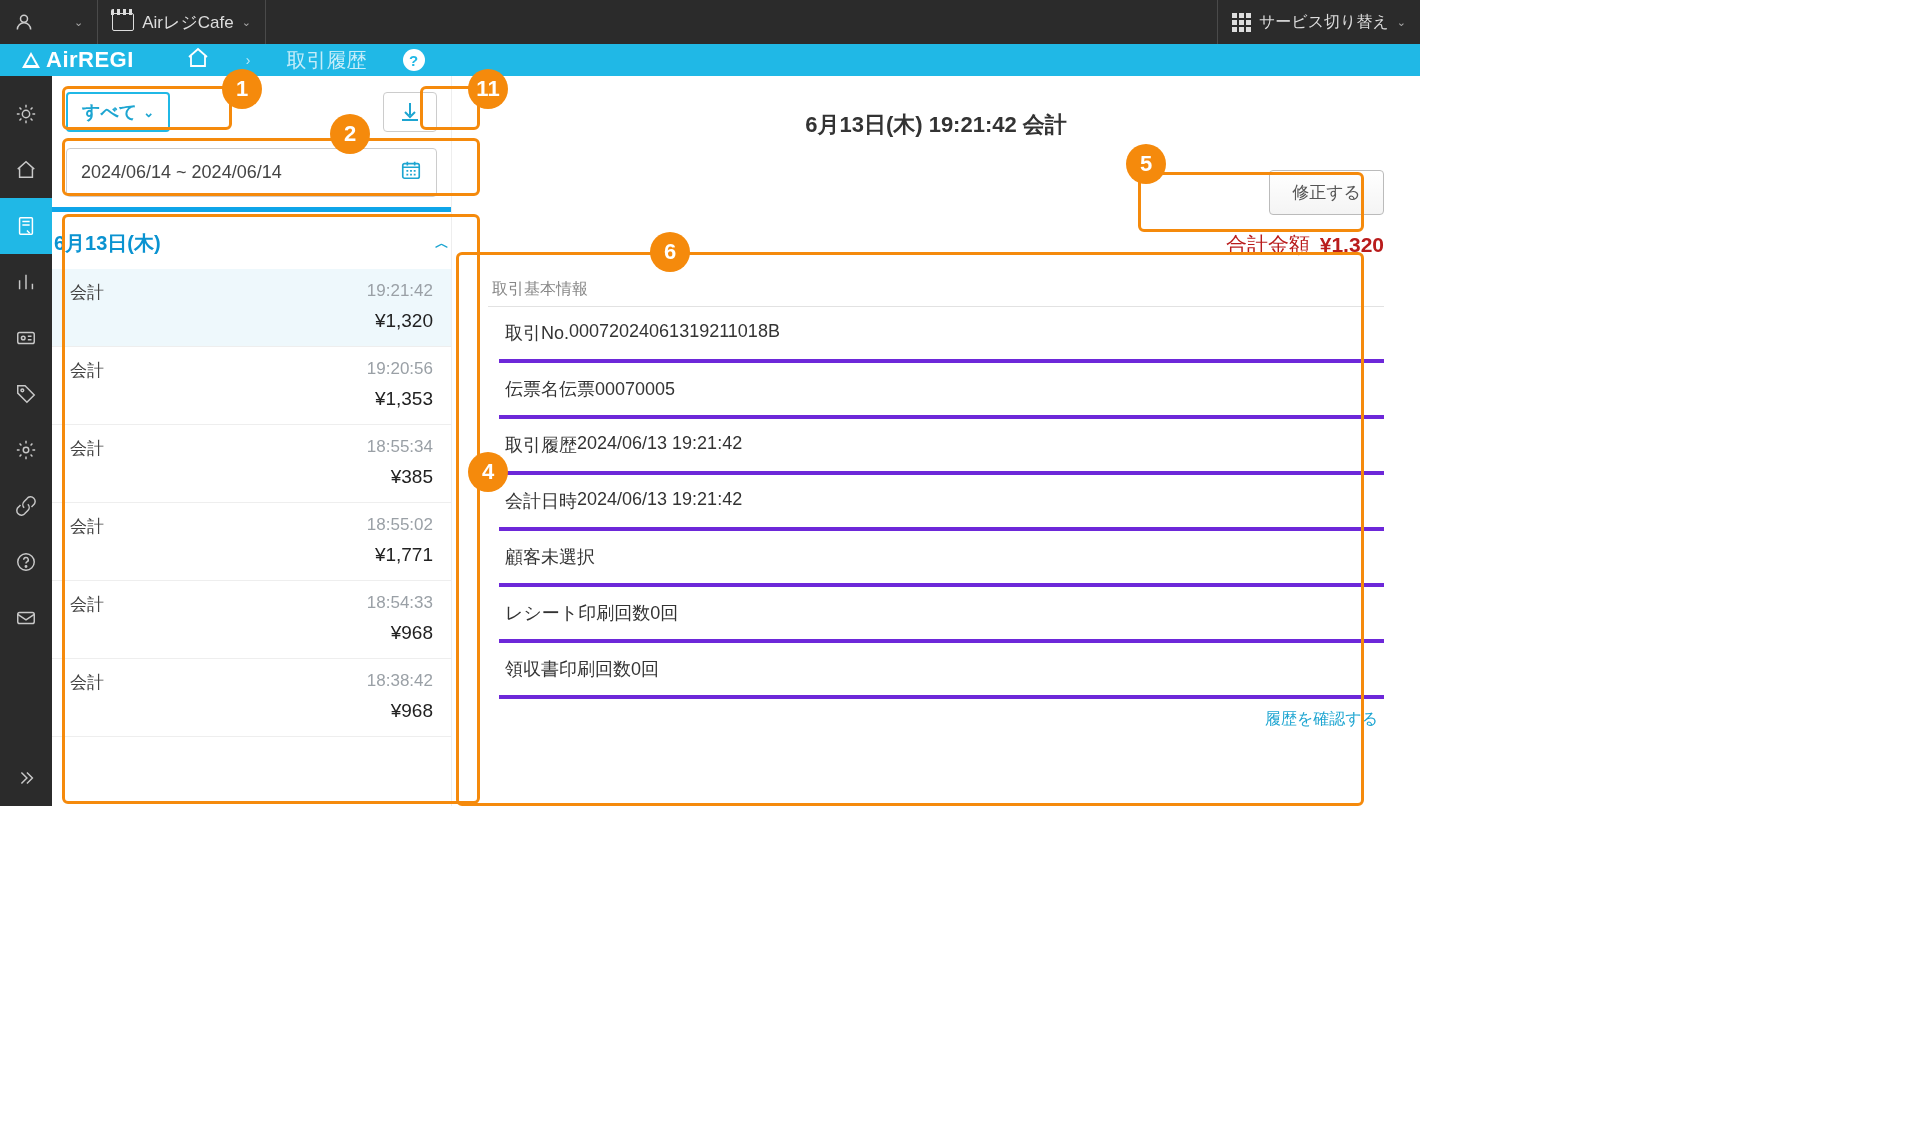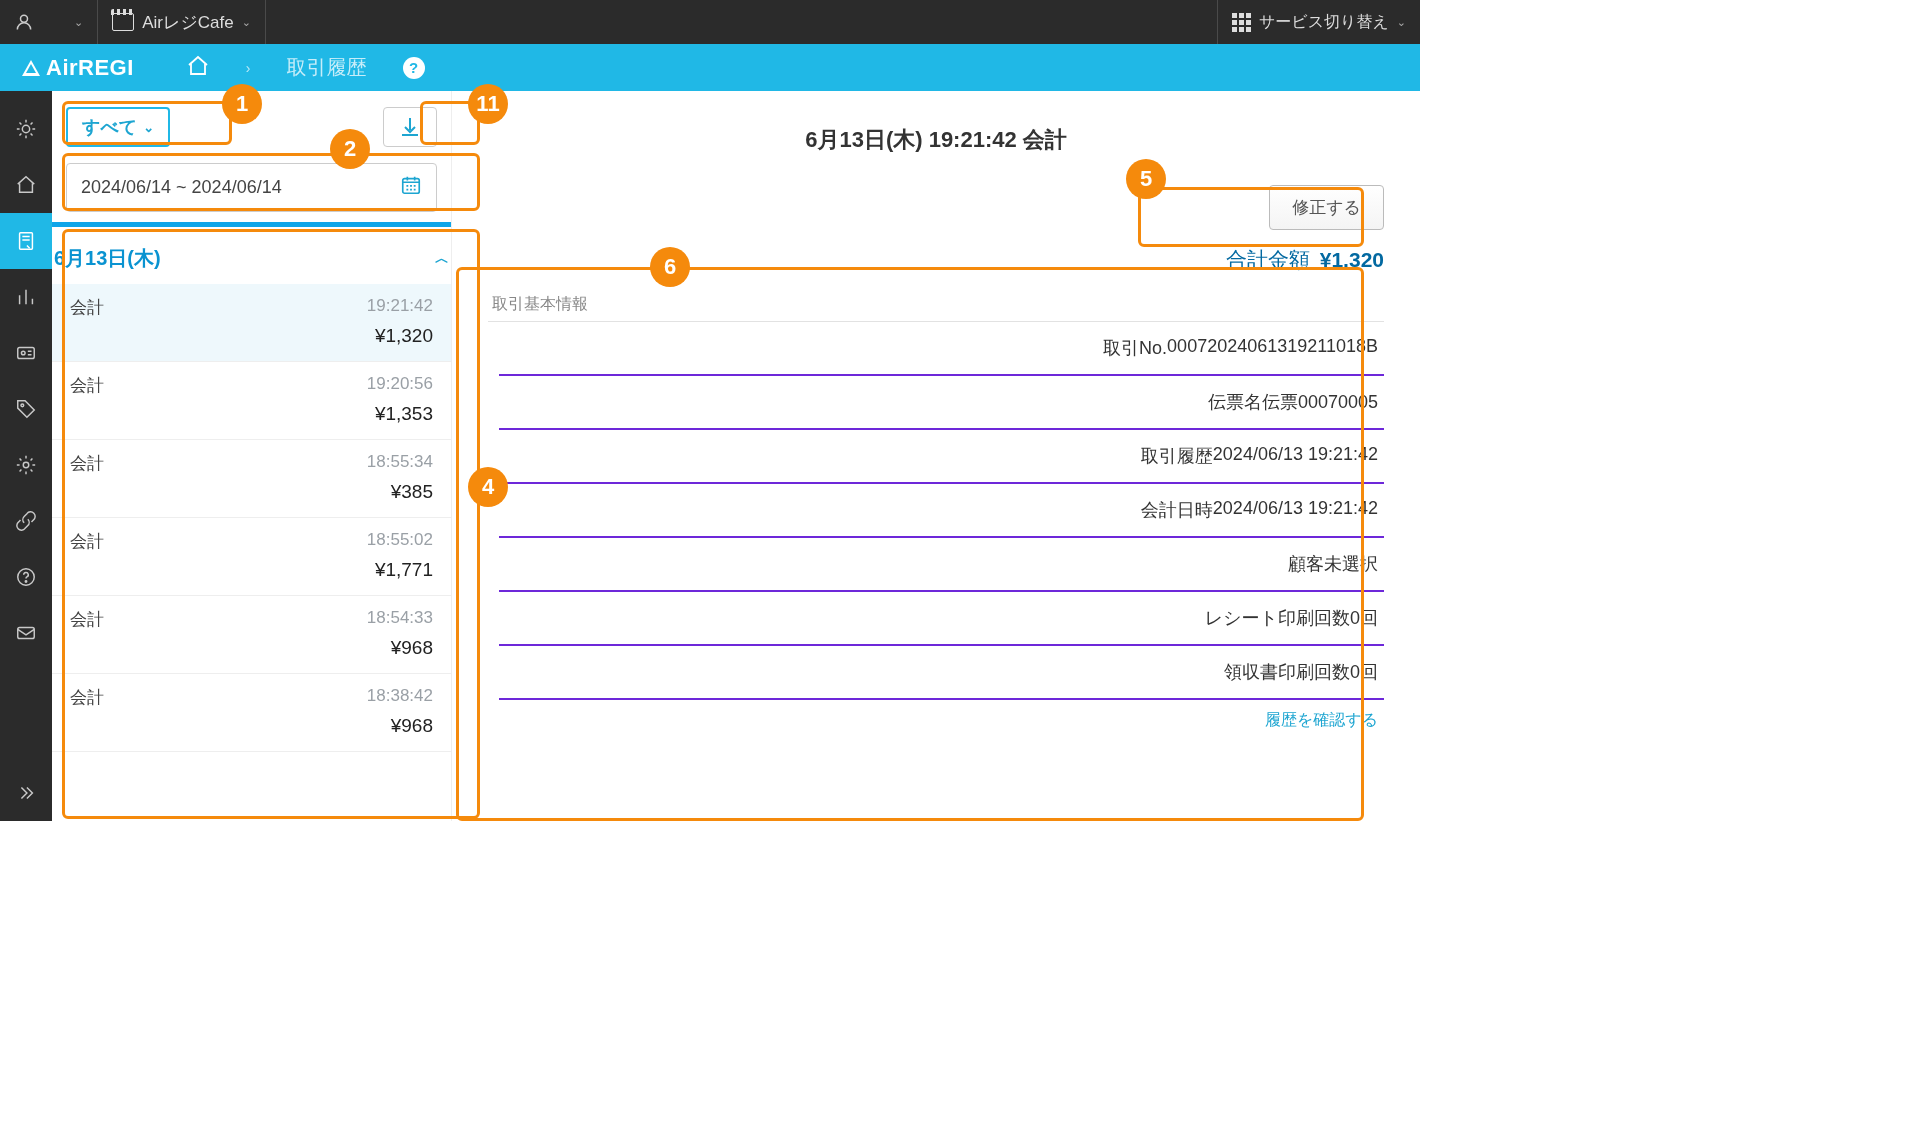--- a/index.html
+++ b/index.html
@@ -11,21 +11,21 @@
 .top-header .store-dropdown { display: flex; align-items: center; padding: 0 14px; height: 100%; border-right: 1px solid #4a4a4a; cursor: pointer; gap: 8px; }
 .top-header .spacer { flex: 1; }
 .top-header .service-switch { display: flex; align-items: center; padding: 0 14px; height: 100%; border-left: 1px solid #4a4a4a; cursor: pointer; gap: 8px; }
 .store-icon-box { width: 22px; height: 18px; border: 1.5px solid #ddd; border-radius: 2px; position: relative; }
 .store-icon-box::before { content:""; position:absolute; top:-5px; left:-2px; right:-2px; height:6px; background: repeating-linear-gradient(90deg,#ddd 0 3px,transparent 3px 6px); border-radius:2px 2px 0 0; }
 .grid-icon { display:grid; grid-template-columns:repeat(3,5px); grid-template-rows:repeat(3,5px); gap:2px; }
 .grid-icon span { background:#ddd; }
 .chev { font-size: 11px; color: #aaa; }
 
 
-.blue-bar { background: #20b8e6; height: 47px; display: flex; align-items: center; padding: 0 22px; color: #fff; gap: 32px; }
+.blue-bar { background: #20b8e6; height: 32px; display: flex; align-items: center; padding: 0 22px; color: #fff; gap: 32px; }
 .logo { font-weight: 700; font-size: 22px; letter-spacing: 0.5px; display:flex; align-items:center; gap:6px; }
 .logo-tri { width:0; height:0; border-left:9px solid transparent; border-right:9px solid transparent; border-bottom:16px solid #fff; position:relative; }
 .logo-tri::after { content:""; position:absolute; left:-5px; top:4px; width:0;height:0;border-left:5px solid transparent;border-right:5px solid transparent;border-bottom:9px solid #20b8e6; }
 .home-icon-wrap { margin-left: 20px; }
 .breadcrumb-sep { color: rgba(255,255,255,0.7); font-size: 14px; margin: 0 4px; }
 .breadcrumb-cur { color: rgba(255,255,255,0.75); font-size: 20px; }
 .help-badge { background:#fff; color:#20b8e6; width:22px; height:22px; border-radius:50%; display:flex; align-items:center; justify-content:center; font-weight:700; font-size:15px; margin-left:4px; }
 
 
 .app-body { display:flex; height: calc(824px - 94px); }
@@ -53,25 +53,25 @@
 .txn-row1 { display:flex; justify-content:space-between; }
 .txn-type { color:#444; font-size:17px; }
 .txn-time { color:#9aa0a6; font-size:17px; }
 .txn-amt { text-align:right; color:#222; font-size:19px; }
 
 
 .detail-panel { flex:1; padding: 20px 36px 0 36px; overflow:hidden; position:relative; }
 .detail-title { text-align:center; font-size:22px; font-weight:700; color:#333; margin-top: 14px; }
 .detail-actions { display:flex; justify-content:flex-end; margin-top: 30px; }
 .edit-btn { border:1px solid #bbb; background:linear-gradient(#fff,#f4f4f4); color:#555; padding:10px 22px; border-radius:4px; font-size:17px; cursor:pointer; }
-.total-line { text-align:right; font-size:21px; color:#0369a1; margin-top: 16px; }
+.total-line { text-align:right; font-size:21px; color:#b91c1c; margin-top: 16px; }
 .total-line .amt { font-weight:600; margin-left:4px; }
 .section-title { color:#888; font-size:16px; margin-top: 20px; margin-bottom: 6px; padding-left:4px; }
 .info-table { border-top:1px solid #e2e2e2; }
-.info-row { display:flex; justify-content:flex-end; padding:14px 6px; border-bottom:2px solid #6d28d9; font-size:18px; color:#333;margin-left:11px; }
+.info-row { display:flex; justify-content:flex-start; padding:14px 6px; border-bottom:4px solid #6d28d9; font-size:18px; color:#333;margin-left:11px; }
 .info-row .label { color:#333; }
 .info-row .value { color:#333; }
 .history-link { text-align:right; color:#1da5d1; font-size:16px; padding:10px 6px 0; }
 
 
 .callout { position:absolute; width:40px; height:40px; background:#f58a0c; color:#fff; border-radius:50%; display:flex; align-items:center; justify-content:center; font-size:22px; font-weight:700; z-index:50; }
 .anno-box { position:absolute; border:3px solid #f58a0c; border-radius:6px; pointer-events:none; z-index:40; }
 
 
 </style>

